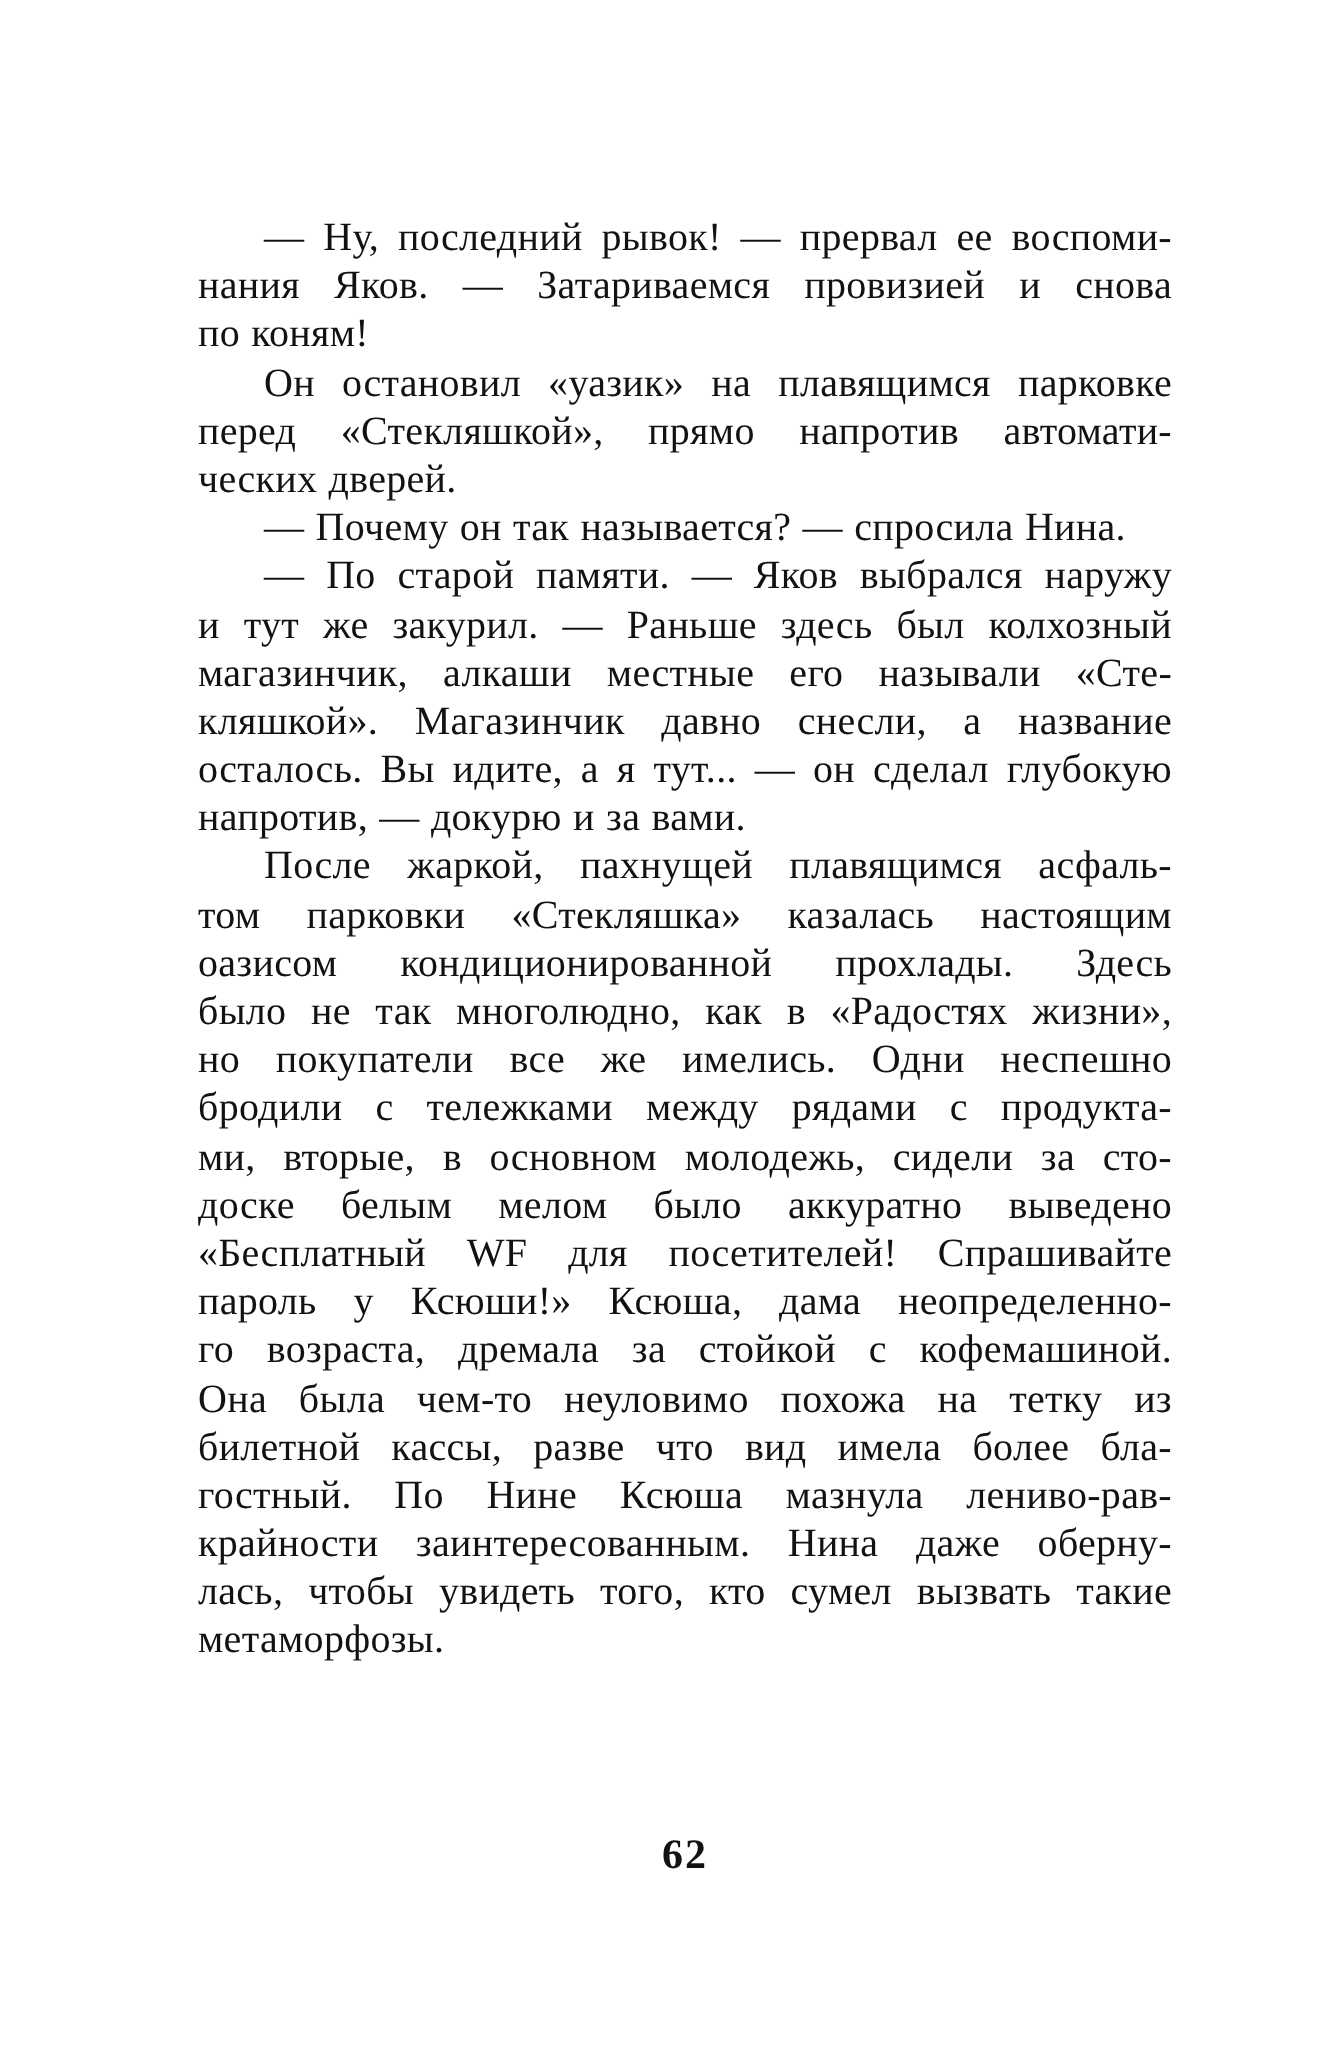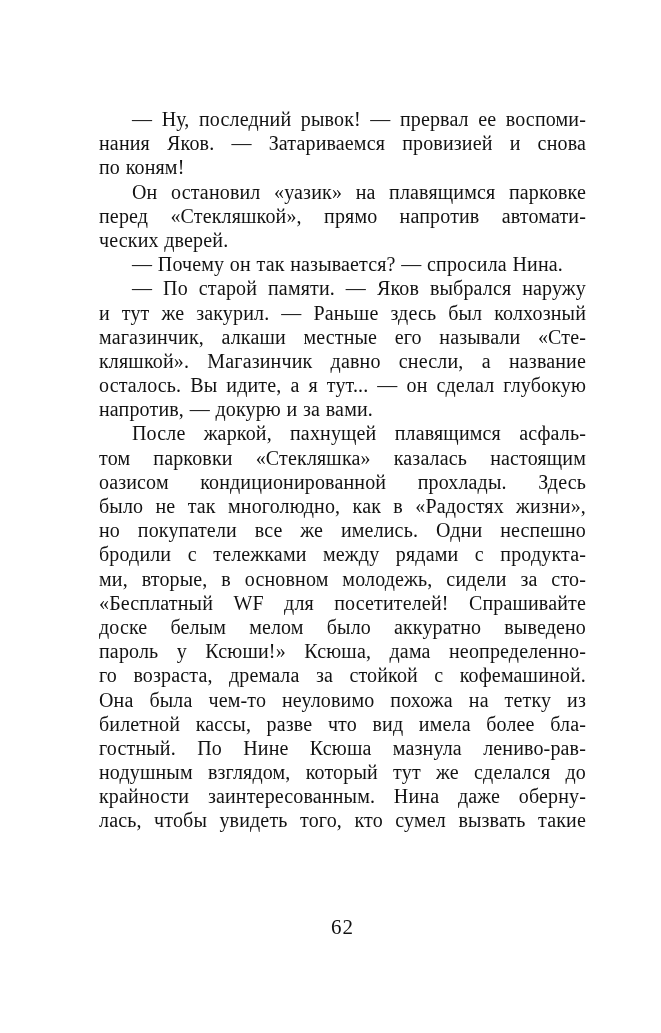--- a/index.html
+++ b/index.html
@@ -44,21 +44,21 @@
   .line.indent {
     text-indent: 33px;
   }
   .folio {
     position: absolute;
     left: 99px;
     top: 915px;
     width: 487px;
     text-align: center;
     font-size: 21px;
-    font-weight: normal;
+    font-weight: bold;
     letter-spacing: 1px;
   }
 </style>
 </head>
 <body>
 
 <div class="page">
   <div class="text-block" id="text-block">
       <div class="line indent">— Ну, последний рывок! — прервал ее воспоми-</div>
       <div class="line">нания Яков. — Затариваемся провизией и снова</div>
@@ -73,25 +73,25 @@
       <div class="line">кляшкой». Магазинчик давно снесли, а название</div>
       <div class="line">осталось. Вы идите, а я тут... — он сделал глубокую</div>
       <div class="line last">напротив, — докурю и за вами.</div>
       <div class="line indent">После жаркой, пахнущей плавящимся асфаль-</div>
       <div class="line">том парковки «Стекляшка» казалась настоящим</div>
       <div class="line">оазисом кондиционированной прохлады. Здесь</div>
       <div class="line">было не так многолюдно, как в «Радостях жизни»,</div>
       <div class="line">но покупатели все же имелись. Одни неспешно</div>
       <div class="line">бродили с тележками между рядами с продукта-</div>
       <div class="line">ми, вторые, в основном молодежь, сидели за сто-</div>
+      <div class="line">доске белым мелом было аккуратно выведено</div>
       <div class="line">«Бесплатный WF для посетителей! Спрашивайте</div>
-      <div class="line">доске белым мелом было аккуратно выведено</div>
       <div class="line">пароль у Ксюши!» Ксюша, дама неопределенно-</div>
       <div class="line">го возраста, дремала за стойкой с кофемашиной.</div>
       <div class="line">Она была чем-то неуловимо похожа на тетку из</div>
       <div class="line">билетной кассы, разве что вид имела более бла-</div>
       <div class="line">гостный. По Нине Ксюша мазнула лениво-рав-</div>
-      <div class="line">нодушным взглядом, который тут же сделался до</div>
       <div class="line">крайности заинтересованным. Нина даже оберну-</div>
       <div class="line">лась, чтобы увидеть того, кто сумел вызвать такие</div>
+      <div class="line last">метаморфозы.</div>
     </div>
   <div class="folio">62</div>
 </div>
 
 </body></html>

